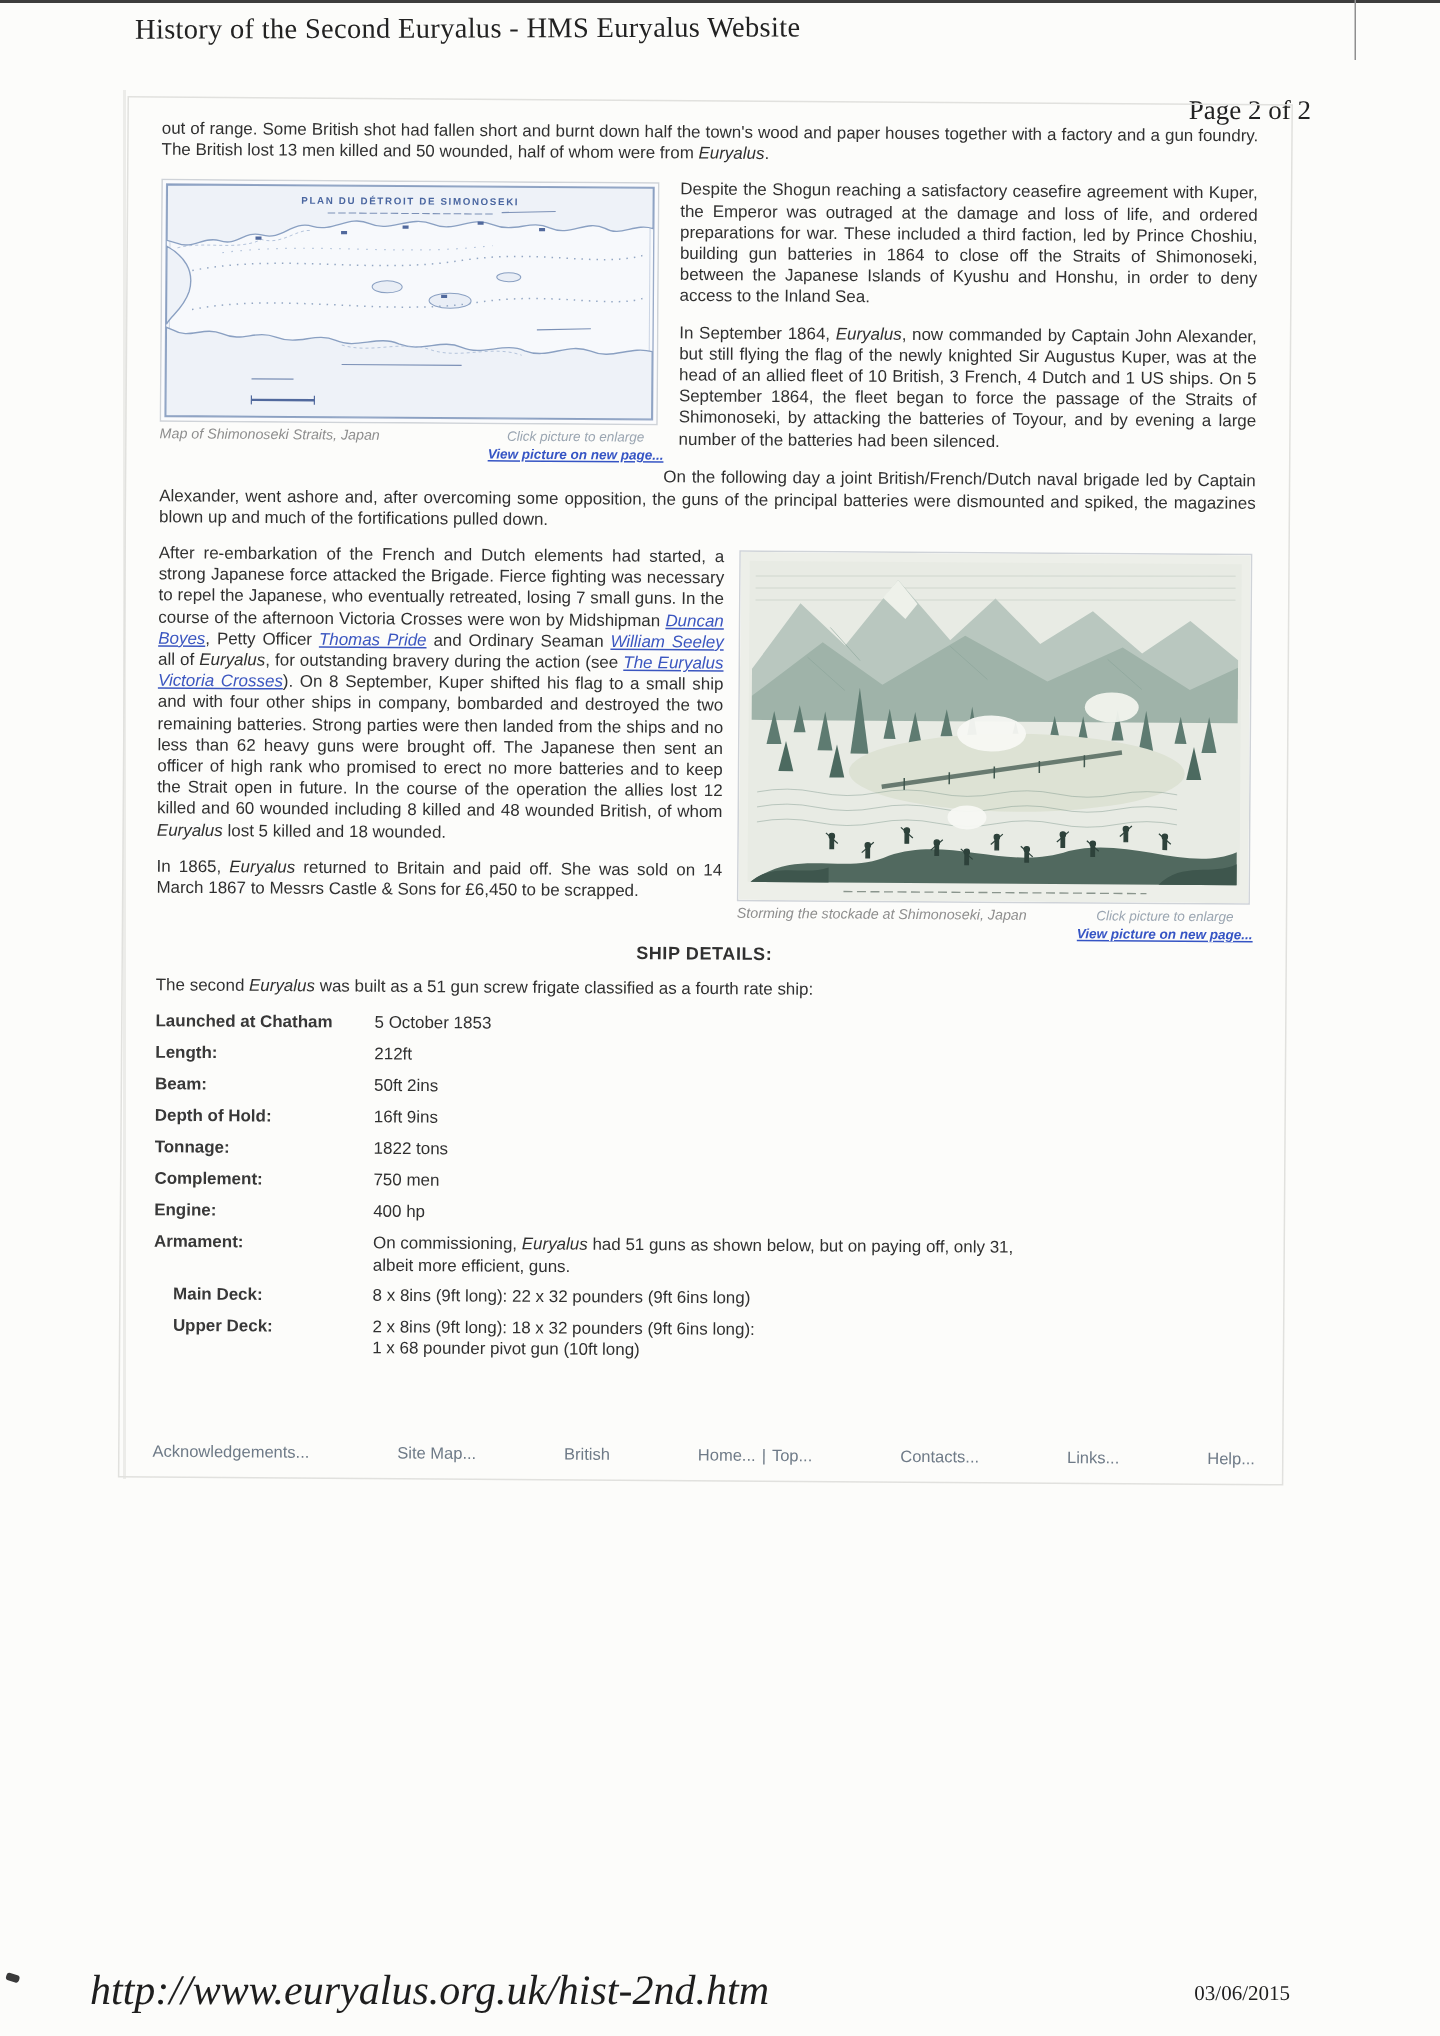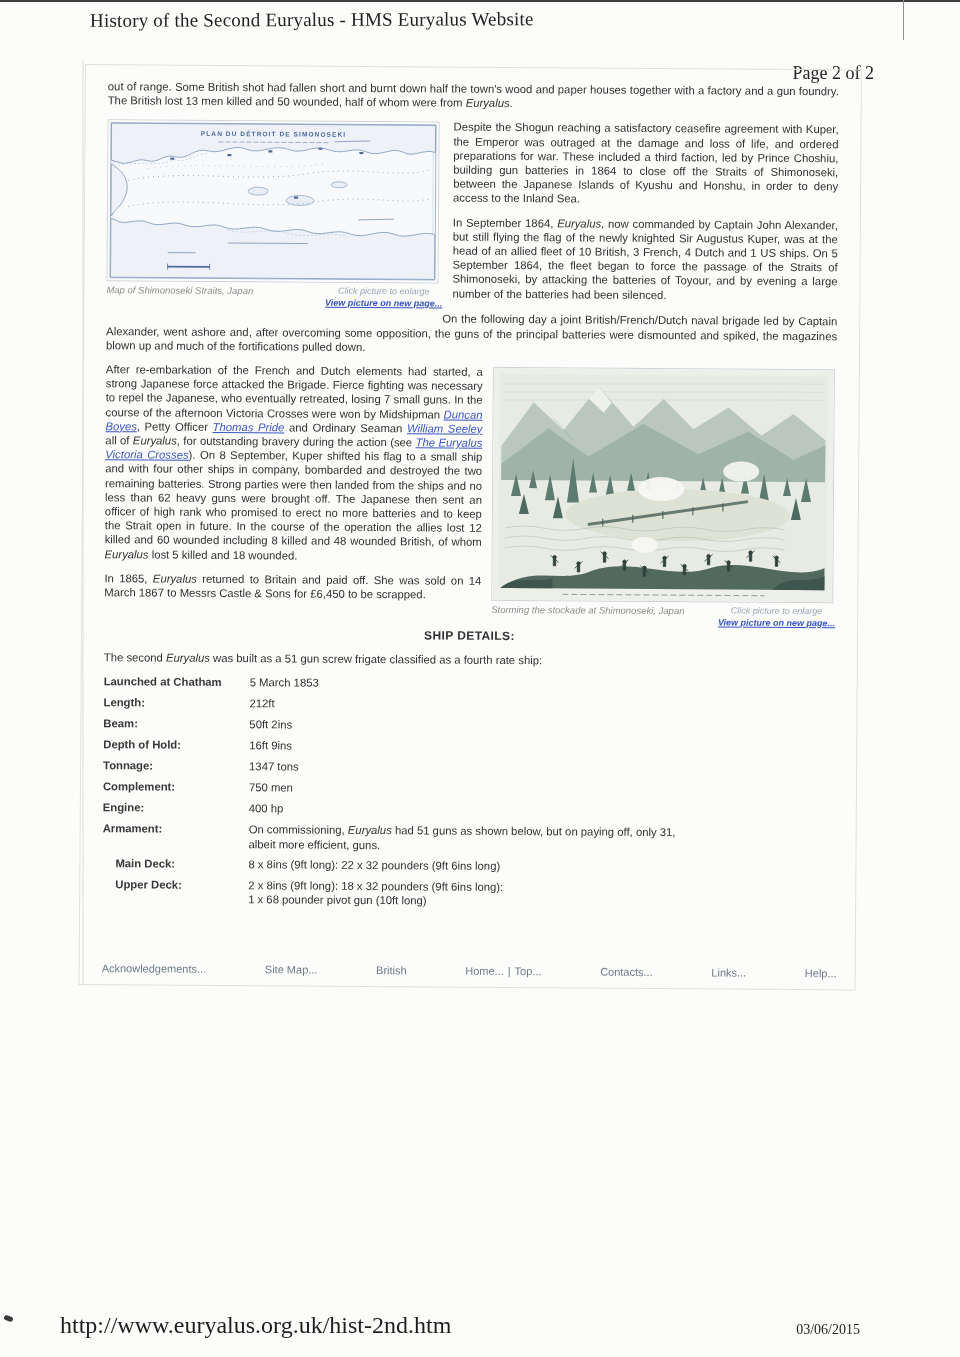--- a/index.html
+++ b/index.html
@@ -63,21 +63,21 @@
     position:absolute;left:22px;right:18px;bottom:9px;
     display:flex;justify-content:space-between;align-items:baseline;
     font-size:11px;color:#6e7a87;text-align:left;
   }
   .nav-cell{white-space:nowrap;}
   a.nav-link{color:#6e7a87;text-decoration:none;}
   .nav-sep{margin:0 4px;color:#6e7a87;}
   
   .footer-url{
     position:absolute;left:60px;top:1312px;
-    font-family:"Liberation Serif", serif;font-size:24px;color:#1e1e1e;
+    font-family:"Liberation Serif", serif;font-size:28px;color:#1e1e1e;font-style:italic;
   }
   .footer-date{
     position:absolute;right:100px;top:1322px;
     font-family:"Liberation Serif", serif;font-size:14px;color:#1e1e1e;
   }
 </style>
 </head>
 <body>
 
 <div class="page">
@@ -304,37 +304,37 @@
       <p><span>After re-embarkation of the French and Dutch elements had started, a strong Japanese force attacked the Brigade. Fierce fighting was necessary to repel the Japanese, who eventually retreated, losing 7 small guns. In the course of the afternoon Victoria Crosses were won by Midshipman </span><a href="#" class="inline-link">Duncan Boyes</a><span>, Petty Officer </span><a href="#" class="inline-link">Thomas Pride</a><span> and Ordinary Seaman </span><a href="#" class="inline-link">William Seeley</a><span> all of </span><span class="it">Euryalus</span><span>, for outstanding bravery during the action (see </span><a href="#" class="inline-link">The Euryalus Victoria Crosses</a><span>). On 8 September, Kuper shifted his flag to a small ship and with four other ships in company, bombarded and destroyed the two remaining batteries. Strong parties were then landed from the ships and no less than 62 heavy guns were brought off. The Japanese then sent an officer of high rank who promised to erect no more batteries and to keep the Strait open in future. In the course of the operation the allies lost 12 killed and 60 wounded including 8 killed and 48 wounded British, of whom </span><span class="it">Euryalus</span><span> lost 5 killed and 18 wounded.</span></p>
       <p><span>In 1865, </span><span class="it">Euryalus</span><span> returned to Britain and paid off. She was sold on 14 March 1867 to Messrs Castle &amp; Sons for £6,450 to be scrapped.</span></p>
     </div>
 
     <div class="ship-heading">SHIP DETAILS:</div>
     <p class="ship-intro"><span>The second </span><span class="it">Euryalus</span><span> was built as a 51 gun screw frigate classified as a fourth rate ship:</span></p>
 
     <div class="spec-table">
         <div class="spec-row">
           <div class="spec-label">Launched at Chatham</div>
-          <div class="spec-value">5 March 1853</div>
+          <div class="spec-value">5 October 1853</div>
         </div>
         <div class="spec-row">
           <div class="spec-label">Length:</div>
           <div class="spec-value">212ft</div>
         </div>
         <div class="spec-row">
           <div class="spec-label">Beam:</div>
           <div class="spec-value">50ft 2ins</div>
         </div>
         <div class="spec-row">
           <div class="spec-label">Depth of Hold:</div>
           <div class="spec-value">16ft 9ins</div>
         </div>
         <div class="spec-row">
           <div class="spec-label">Tonnage:</div>
-          <div class="spec-value">1347 tons</div>
+          <div class="spec-value">1822 tons</div>
         </div>
         <div class="spec-row">
           <div class="spec-label">Complement:</div>
           <div class="spec-value">750 men</div>
         </div>
         <div class="spec-row">
           <div class="spec-label">Engine:</div>
           <div class="spec-value">400 hp</div>
         </div>
         <div class="spec-row">

